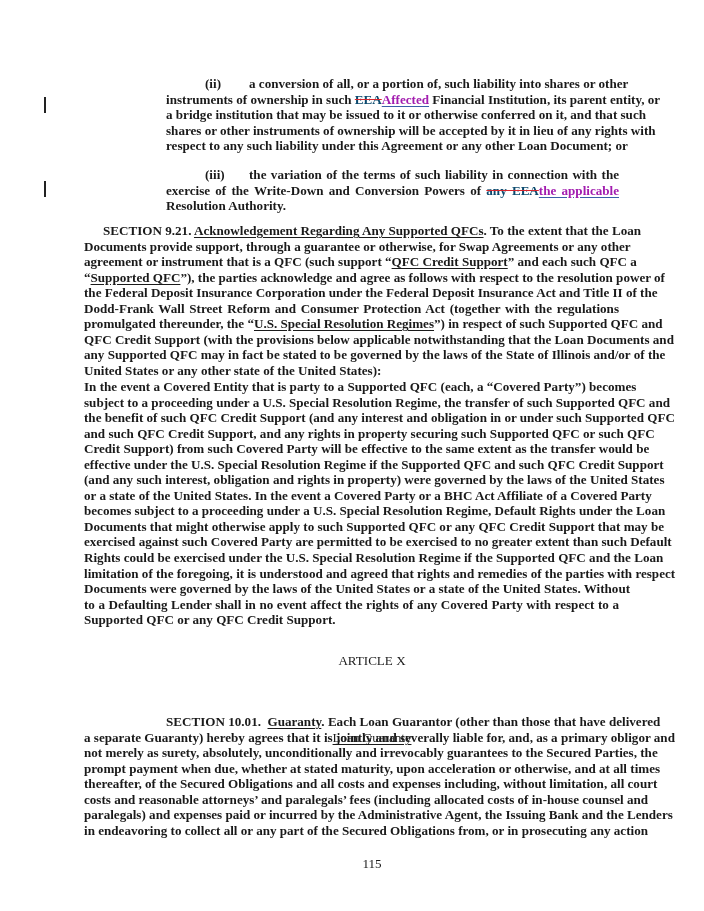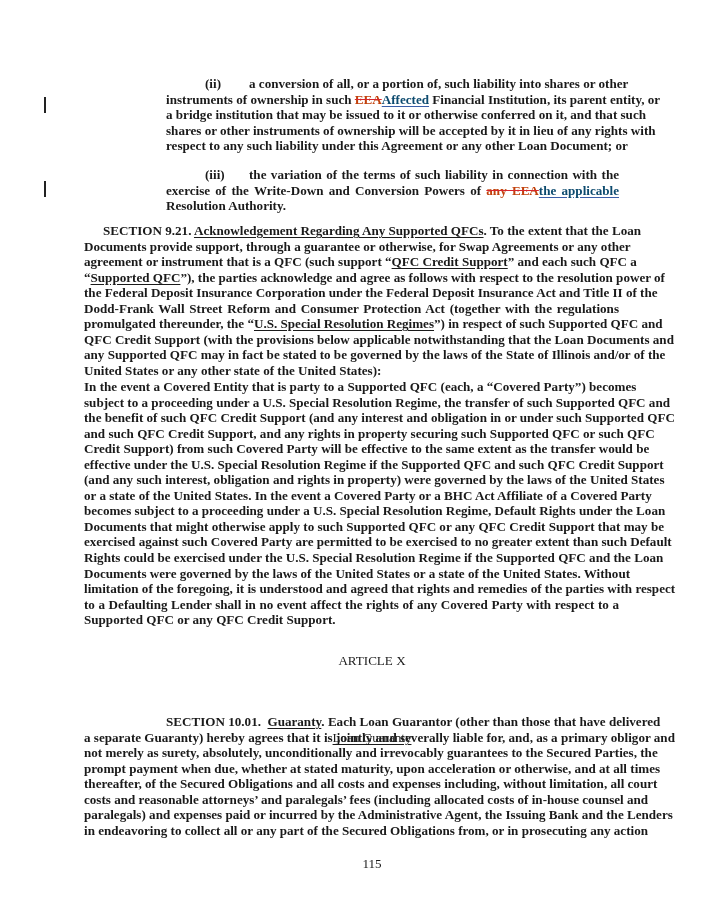--- a/index.html
+++ b/index.html
@@ -4,22 +4,22 @@
 <style>
   html, body { margin: 0; padding: 0; background: #ffffff; }
   body { width: 704px; height: 911px; position: relative; overflow: hidden;
          font-family: "Liberation Serif", "DejaVu Serif", serif; color: #1a1a1a; }
   .page { position: absolute; left: 0; top: 0; width: 704px; height: 911px; }
   .change-bar { position: absolute; left: 44px; width: 2px; background: #222; }
   .p { position: absolute; font-size: 13.1px; line-height: 15.55px; text-align: justify; }
   .p .ln { display: block; white-space: nowrap; text-align-last: justify; text-align: justify; font-weight: bold; }
   .p .ln.last { text-align-last: left; }
   .u { text-decoration: underline; text-underline-offset: 2px; }
-  .del { color: #c2410c; text-decoration: line-through; text-decoration-color: #d8262e; }
-  .ins { color: #0c4a6e; text-decoration: underline; text-decoration-color: #3a5ea8; text-underline-offset: 2px; }
+  .del { color: #0c4a6e; text-decoration: line-through; text-decoration-color: #d8262e; }
+  .ins { color: #a21caf; text-decoration: underline; text-decoration-color: #3a5ea8; text-underline-offset: 2px; }
   .center { position: absolute; left: 0; width: 704px; text-align: center; font-size: 13.1px; padding-left: 20px; }
   .lbl { display: inline-block; }
 </style>
 </head>
 <body>
 
 <div class="page">
 
   <div class="change-bar" style="top:97px;height:16px;"></div>
   <div class="change-bar" style="top:181px;height:16px;"></div>
@@ -57,22 +57,22 @@
     <span class="ln">the benefit of such QFC Credit Support (and any interest and obligation in or under such Supported QFC</span>
     <span class="ln">and such QFC Credit Support, and any rights in property securing such Supported QFC or such QFC</span>
     <span class="ln">Credit Support) from such Covered Party will be effective to the same extent as the transfer would be</span>
     <span class="ln">effective under the U.S. Special Resolution Regime if the Supported QFC and such QFC Credit Support</span>
     <span class="ln">(and any such interest, obligation and rights in property) were governed by the laws of the United States</span>
     <span class="ln">or a state of the United States. In the event a Covered Party or a BHC Act Affiliate of a Covered Party</span>
     <span class="ln">becomes subject to a proceeding under a U.S. Special Resolution Regime, Default Rights under the Loan</span>
     <span class="ln">Documents that might otherwise apply to such Supported QFC or any QFC Credit Support that may be</span>
     <span class="ln">exercised against such Covered Party are permitted to be exercised to no greater extent than such Default</span>
     <span class="ln">Rights could be exercised under the U.S. Special Resolution Regime if the Supported QFC and the Loan</span>
+    <span class="ln">limitation of the foregoing, it is understood and agreed that rights and remedies of the parties with respect</span>
     <span class="ln">Documents were governed by the laws of the United States or a state of the United States. Without</span>
-    <span class="ln">limitation of the foregoing, it is understood and agreed that rights and remedies of the parties with respect</span>
     <span class="ln">to a Defaulting Lender shall in no event affect the rights of any Covered Party with respect to a</span>
     <span class="ln last">Supported QFC or any QFC Credit Support.</span>
   </div>
 
   <div class="center" style="top:653px;">ARTICLE X</div>
   <div class="center" style="top:686px;margin-top:44px;"><span class="u">Loan Guaranty</span></div>
 
   <div class="p" style="left:84px; top:714px; width:535px;">
     <span class="ln"><span style="display:inline-block; width:82px;"></span><span>SECTION 10.01.</span>&nbsp; <span class="u">Guaranty</span><span>.  Each Loan Guarantor (other than those that have delivered</span></span>
     <span class="ln">a separate Guaranty) hereby agrees that it is jointly and severally liable for, and, as a primary obligor and</span>

